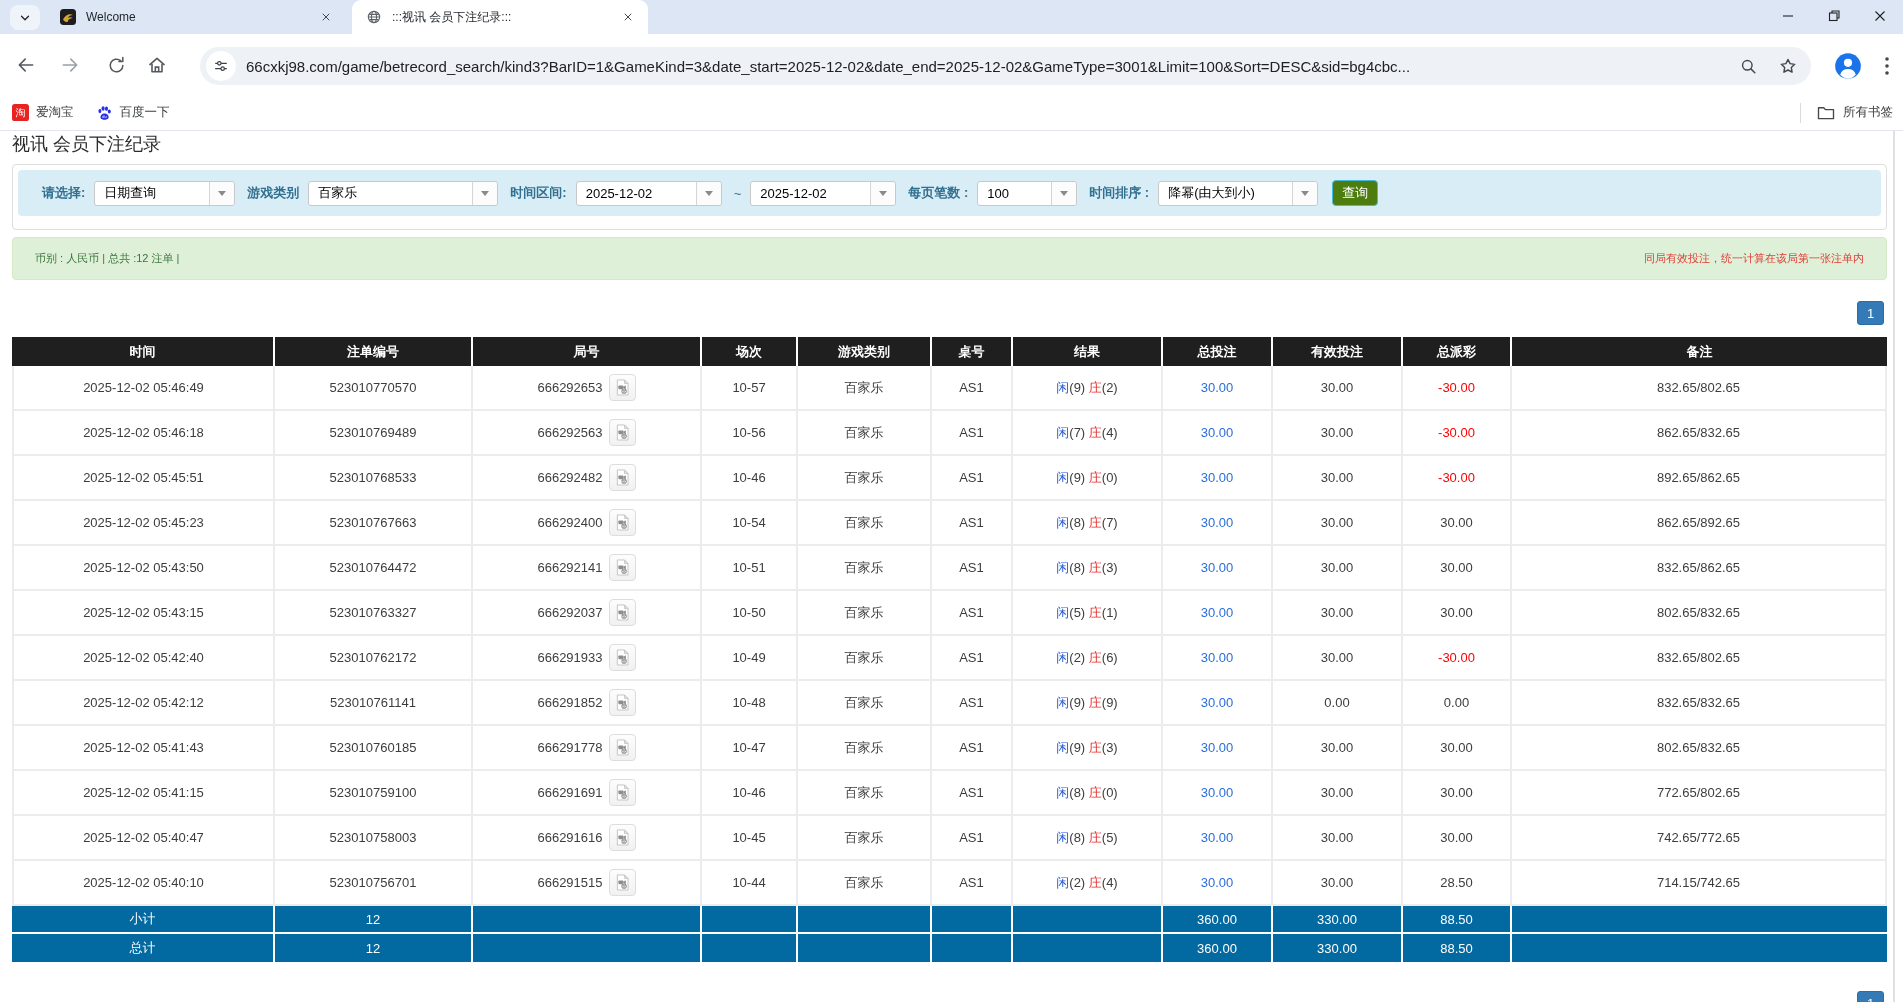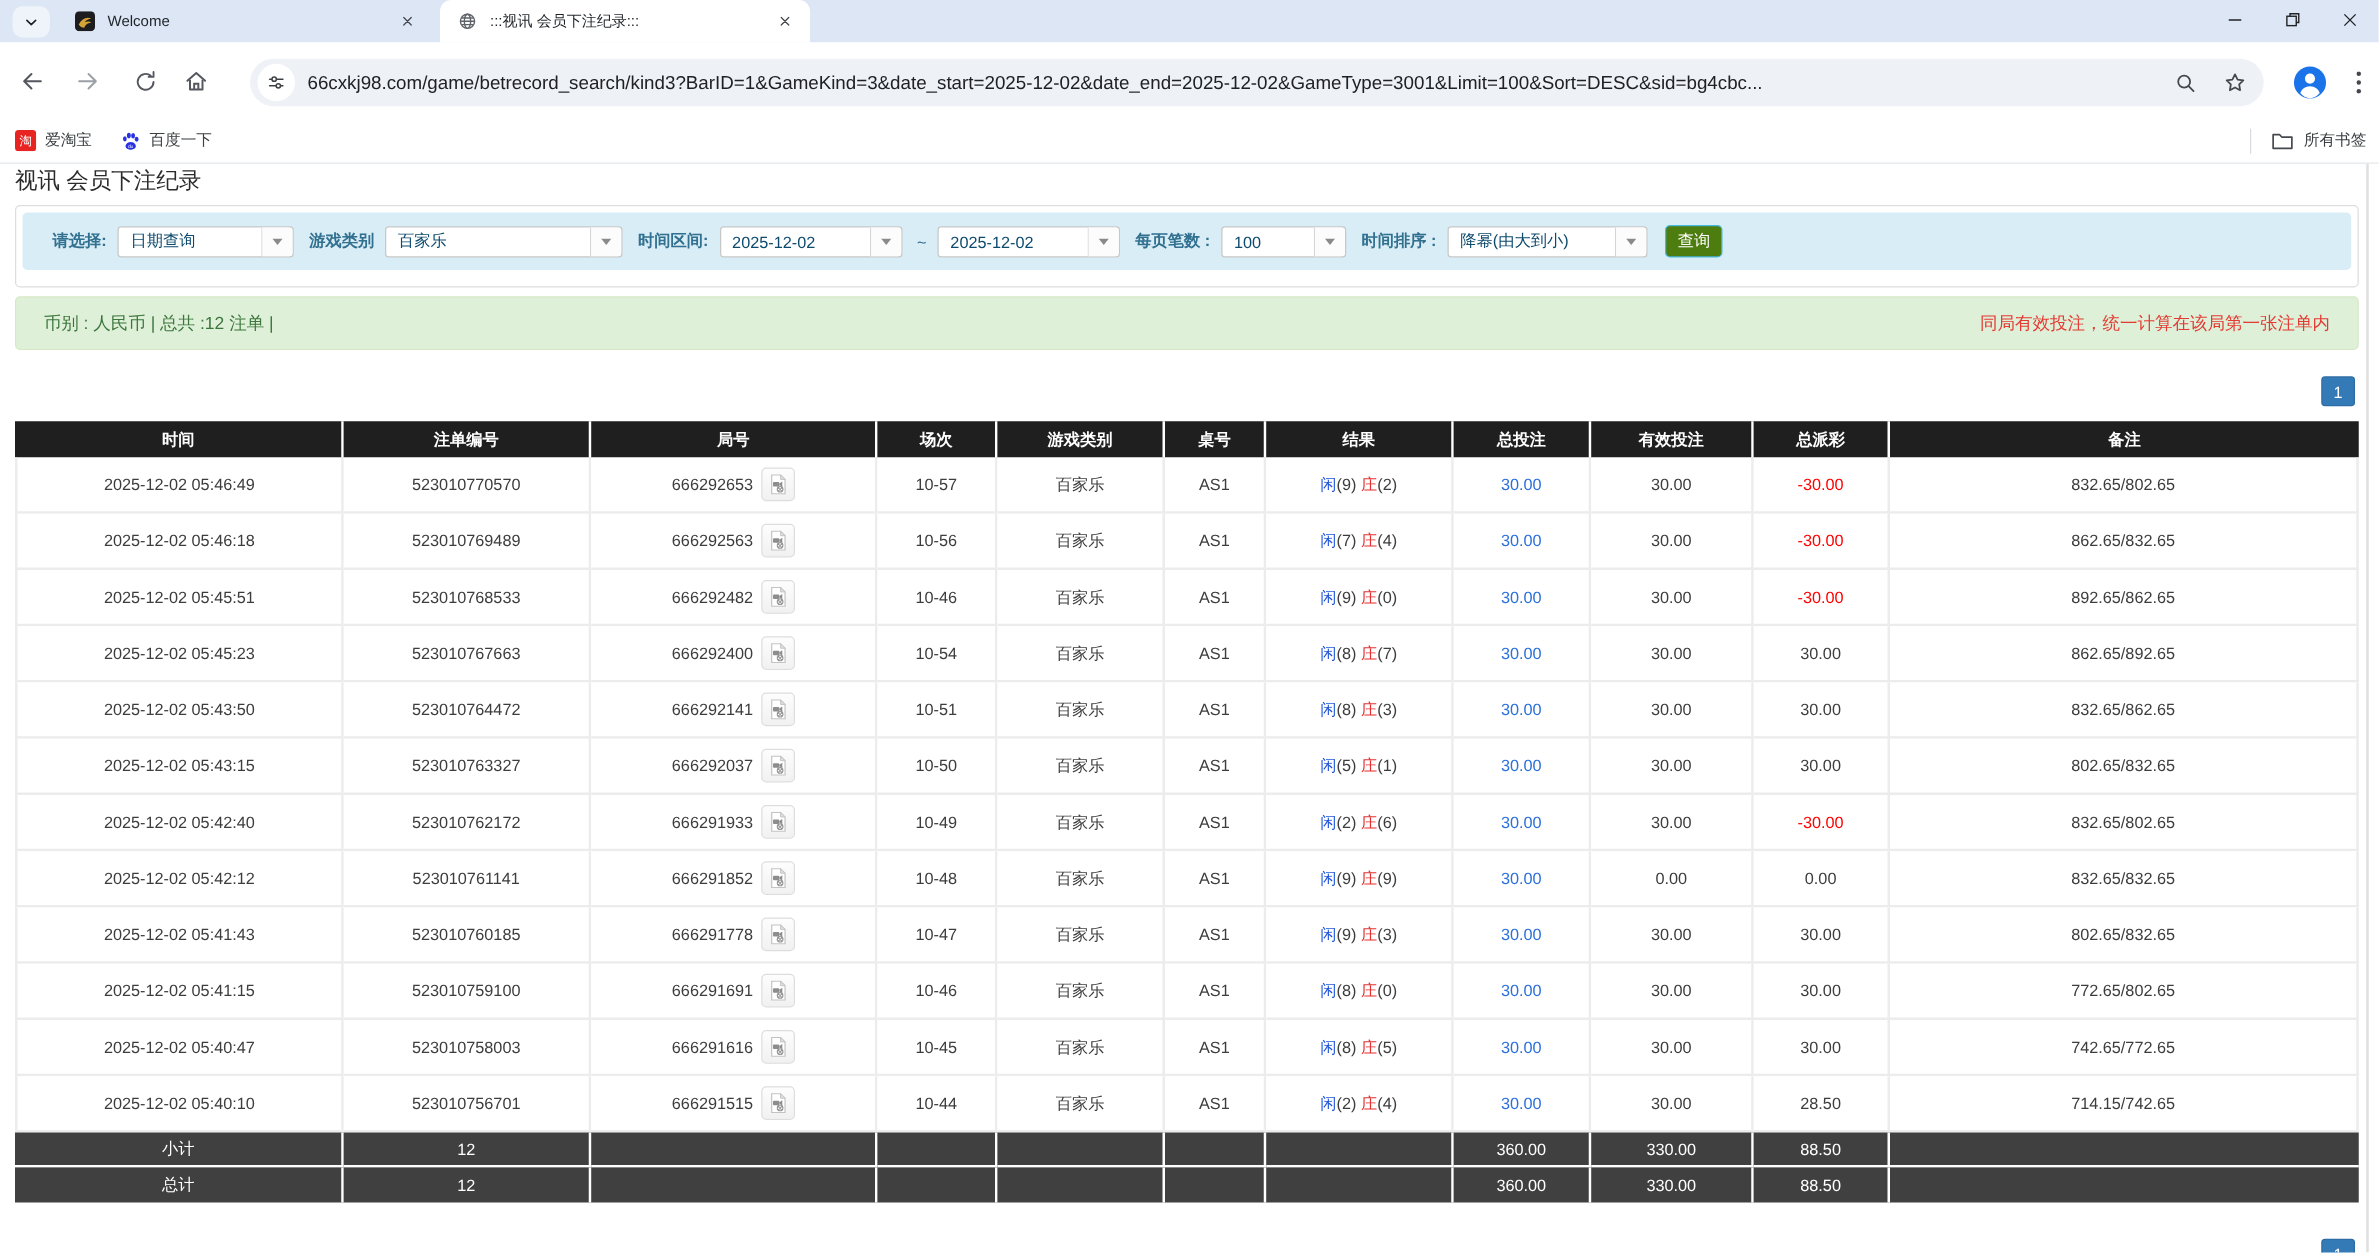--- a/index.html
+++ b/index.html
@@ -36,43 +36,43 @@
   .bm-divider { width:1px; height:20px; background:#d8dbe0; margin-right:16px; }
   .bm-right .bm-label { margin-left:8px; }
 
   
   .page-title { position:absolute; left:12px; top:132px; font-size:18px; color:#2b2b2b; }
 
   .filter-box { position:absolute; left:12px; top:164px; width:1875px; height:66px; border:1px solid #ddd; border-radius:4px; background:#fff; }
   .filter-bar { position:absolute; left:5px; top:5px; width:1863px; height:46px; background:#d9edf7; border-radius:4px; display:flex; align-items:center; padding-left:24px; }
   .f-label { font-size:13px; font-weight:bold; color:#31708f; white-space:nowrap; }
   .select { height:25px; background:#fff; border:1px solid #c8c8c8; border-radius:3px; display:flex; align-items:center; margin:0 12px 0 9px; }
-  .select .val { flex:1; padding-left:9px; font-size:13px; color:#0c4a6e; white-space:nowrap; }
+  .select .val { flex:1; padding-left:9px; font-size:13px; color:#000000; white-space:nowrap; }
   .select .caretbox { width:25px; height:100%; border-left:1px solid #d5d5d5; display:flex; align-items:center; justify-content:center; background:#fcfcfc; border-radius:0 3px 3px 0; }
   .caret { width:0; height:0; border-left:4px solid transparent; border-right:4px solid transparent; border-top:5px solid #8a8a8a; }
   .tilde { font-size:13px; color:#31708f; margin-right:9px; }
   .btn-query { width:46px; height:26px; background:#4d7c0f; border:1px solid #46b8da; border-radius:4px; color:#fff; font-size:13px; display:flex; align-items:center; justify-content:center; margin-left:2px; }
 
-  .summary-bar { position:absolute; left:12px; top:237px; width:1875px; height:43px; background:#dff0d8; border:1px solid #d6e9c6; border-radius:4px; display:flex; align-items:center; justify-content:space-between; padding:0 22px; font-size:14px; }
+  .summary-bar { position:absolute; left:12px; top:237px; width:1875px; height:43px; background:#dff0d8; border:1px solid #d6e9c6; border-radius:4px; display:flex; align-items:center; justify-content:space-between; padding:0 22px; font-size:11px; }
   .summary-left { color:#3c763d; }
   .summary-note { color:#e33b33; }
 
   .pg-top { position:absolute; left:1857px; top:301px; }
   .pg-bottom { position:absolute; left:1857px; top:991px; }
   .pg-btn { width:27px; height:24px; background:#337ab7; border:1px solid #2e6da4; border-radius:3px; color:#fff; font-size:13px; display:flex; align-items:center; justify-content:center; }
 
   
   .tbl-wrap { position:absolute; left:12px; top:337px; width:1875px; }
   table { width:1875px; border-collapse:separate; border-spacing:0; table-layout:fixed; }
   th, td { box-sizing:border-box; text-align:center; vertical-align:middle; overflow:hidden; }
   thead th { height:29px; background:#1f1f1f; color:#fff; font-size:13px; font-weight:bold; border-right:2px solid #fff; }
   thead th:last-child { border-right:none; }
   tbody td { height:45px; font-size:13px; color:#3d3d3d; background:#fff; border-right:2px solid #ececec; border-bottom:2px solid #ececec; }
   tbody td:first-child { border-left:2px solid #ececec; }
-  tr.totals td { height:28px; background:#404040; color:#fff; border-right:2px solid #fff; border-bottom:2px solid #fff; border-left:none; font-size:13px; }
+  tr.totals td { height:28px; background:#0369a1; color:#fff; border-right:2px solid #fff; border-bottom:2px solid #fff; border-left:none; font-size:13px; }
   tr.totals td:last-child { border-right:none; }
   tr.totals.grand td { border-bottom:none; }
   .cell-round { display:inline-flex; align-items:center; gap:6px; }
   .media-btn { width:27px; height:27px; border:1px solid #ddd; border-radius:4px; background:linear-gradient(#fdfdfd,#f1f1f1); display:inline-flex; align-items:center; justify-content:center; }
   .res-p { color:#2458d8; }
   .res-b { color:#e3302e; }
   .res-n { color:#3d3d3d; }
   .val-blue { color:#2a6fdb; }
   .val-neg { color:#f00; }
 

